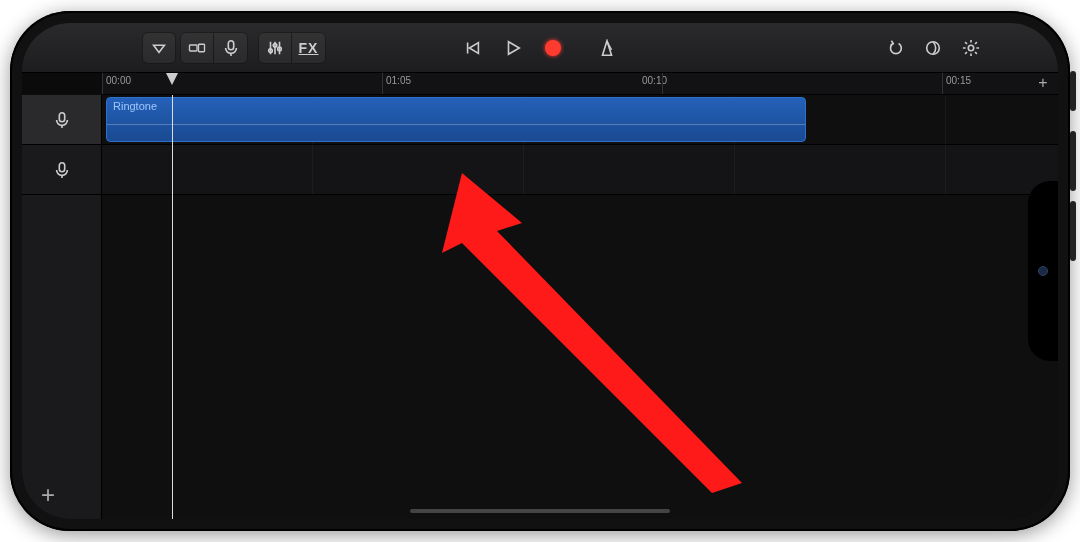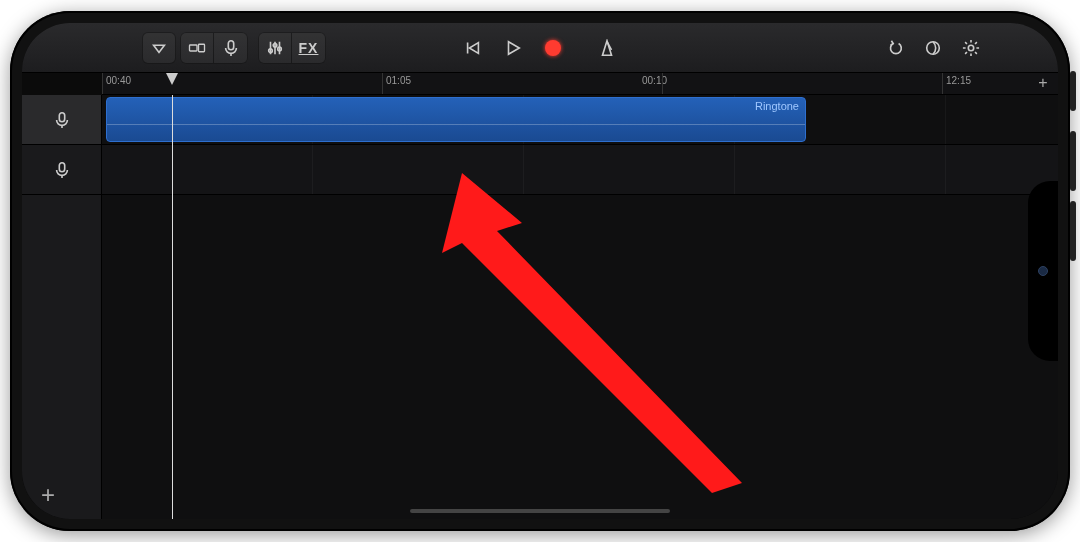--- a/index.html
+++ b/index.html
@@ -132,21 +132,20 @@
   }
   .track-header.selected { background:#2a2a2c; }
   .tracks {
     flex:1; position:relative;
   }
   .track-row {
     height:50px; border-bottom:1px solid #000;
     position:relative;
     background:repeating-linear-gradient(to right,
       transparent 0, transparent 210px, rgba(255,255,255,0.04) 210px, rgba(255,255,255,0.04) 211px);
-    text-align:right;
   }
   .track-row.dimmed { background-color:#141416; }
   .audio-region {
     position:absolute; top:2px; bottom:2px; left:4px;
     background: linear-gradient(#2461b8, #1a4a92);
     border:1px solid #2e6fcf;
     border-radius:4px;
     color:#9fc7ff; font-size:11px; padding:2px 6px;
     overflow:hidden;
   }
@@ -271,27 +270,27 @@
       </div>
       <div class="tool-btn" style="background:none;border:none">
         <svg class="icon" viewBox="0 0 20 20">
             <circle cx="10" cy="10" r="3"></circle>
             <path d="M10 1v3M10 16v3M1 10h3M16 10h3M3.5 3.5l2 2M14.5 14.5l2 2M16.5 3.5l-2 2M5.5 14.5l-2 2"></path>
           </svg>
       </div>
     </div>
 
     <div class="ruler">
-      <span class="tick-label" style="left:4px">00:40</span>
+      <span class="tick-label" style="left:4px">00:00</span>
       <span class="tick-major" style="left:0px"></span>
       <span class="tick-label" style="left:284px">01:05</span>
       <span class="tick-major" style="left:280px"></span>
       <span class="tick-label" style="left:540px">00:10</span>
       <span class="tick-major" style="left:560px"></span>
-      <span class="tick-label" style="left:844px">12:15</span>
+      <span class="tick-label" style="left:844px">00:15</span>
       <span class="tick-major" style="left:840px"></span>
       <div class="add-section">+</div>
     </div>
 
     <div class="track-area">
       <div class="track-headers">
         <div class="track-header selected">
           <svg class="icon" viewBox="0 0 20 20">
               <rect x="7" y="2" width="6" height="10" rx="3"></rect>
               <path d="M4 10a6 6 0 0 0 12 0"></path>

